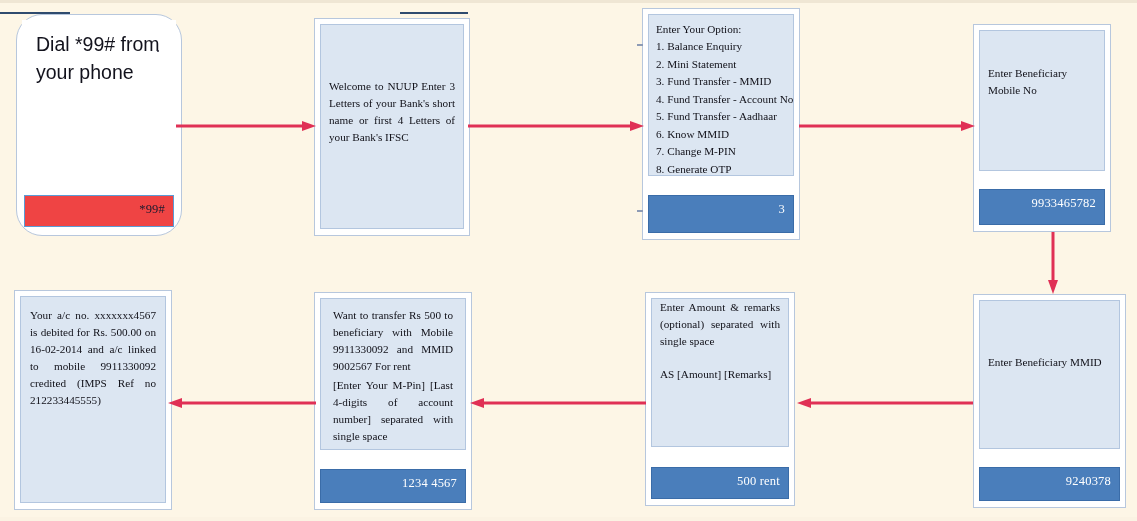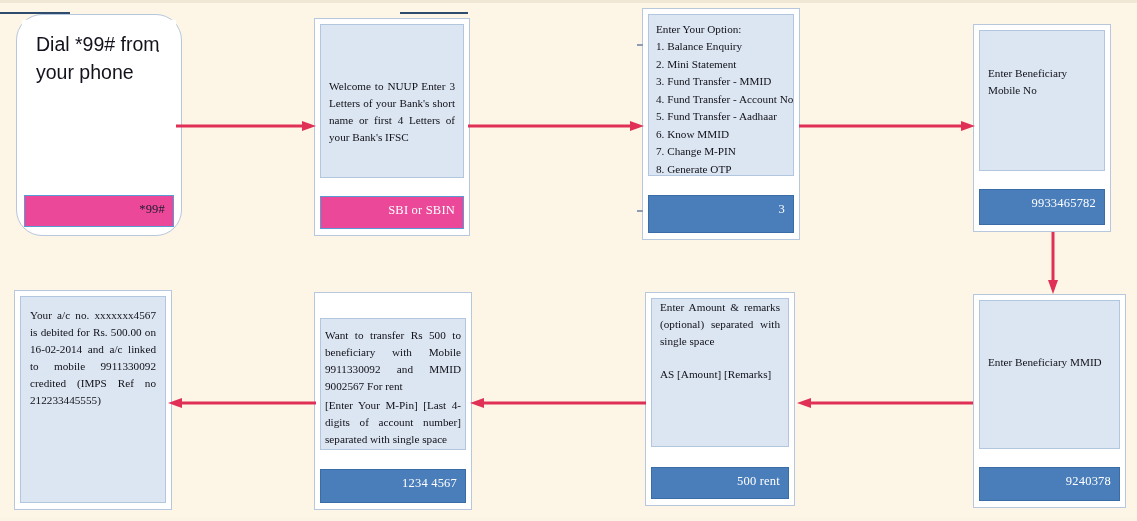--- a/index.html
+++ b/index.html
@@ -53,21 +53,21 @@
     box-sizing: border-box;
     background: #4a7ebb;
     border: 1px solid #3a6ca8;
     color: #ffffff;
     text-align: right;
     padding: 6px 8px 7px 8px;
     font-size: 12.5px;
     letter-spacing: 0.2px;
   }
   .screen-bar.light {
-    background: #ec4899;
+    background: #ef4444;
     border: 1px solid #5b9bd5;
   }
   .screen-bar.light.dark-text {
     color: #1a1a2e;
   }
 
   
   .txt {
     font-size: 11.2px;
     line-height: 1.52;
@@ -159,21 +159,20 @@
       <div class="txt big">Dial *99# from your phone</div>
     </div>
     <div class="screen-bar light dark-text" style="margin:0 2px 2px 2px; height:32px;">*99#</div>
   </div>
   <div class="dot" style="left:157px; top:50px;"></div>
 
   <div class="screen-box" style="left:314px; top:18px; width:156px; height:218px;">
     <div class="screen-body">
       <div class="txt" style="padding-top:46px;">Welcome to NUUP Enter 3 Letters of your Bank's short name or first 4 Letters of your Bank's IFSC</div>
     </div>
-    <div class="screen-bar light" style="height:33px; margin-top:2px;">SBI or SBIN</div>
   </div>
 
   <div class="screen-box" style="left:642px; top:8px; width:158px; height:232px;">
     <div class="screen-body" style="padding:6px 6px 6px 7px;">
       <div class="menu-head">Enter Your Option:</div>
       <ul class="menu-list">
         <li>1. Balance Enquiry</li>
         <li>2. Mini Statement</li>
         <li>3. Fund Transfer - MMID</li>
         <li>4. Fund Transfer - Account No</li>
@@ -195,21 +194,21 @@
     <div class="screen-bar" style="height:36px; margin-top:2px;">9933465782</div>
   </div>
 
   <div class="screen-box" style="left:14px; top:290px; width:158px; height:220px;">
     <div class="screen-body" style="padding:10px 9px;">
       <div class="txt">Your a/c no. xxxxxxx4567 is debited for Rs. 500.00 on 16-02-2014 and a/c linked to mobile 9911330092 credited (IMPS Ref no 212233445555)</div>
     </div>
   </div>
 
   <div class="screen-box" style="left:314px; top:292px; width:158px; height:218px;">
-    <div class="screen-body" style="padding:8px 4px;margin-top:20px;">
+    <div class="screen-body" style="padding:8px 12px;">
       <div class="txt para" style="margin:0;">Want to transfer Rs 500 to beneficiary with Mobile 9911330092 and MMID 9002567 For rent</div>
       <div class="txt" style="margin-top:2px;">[Enter Your M-Pin] [Last 4-digits of account number] separated with single space</div>
     </div>
     <div class="screen-bar" style="height:34px; margin-top:3px;">1234 4567</div>
   </div>
 
   <div class="screen-box" style="left:645px; top:292px; width:150px; height:214px;">
     <div class="screen-body" style="padding:0 8px;">
       <div class="txt">Enter Amount &amp; remarks (optional) separated with single space</div>
       <div class="txt nowrapjust" style="margin-top:16px;">AS [Amount] [Remarks]</div>

